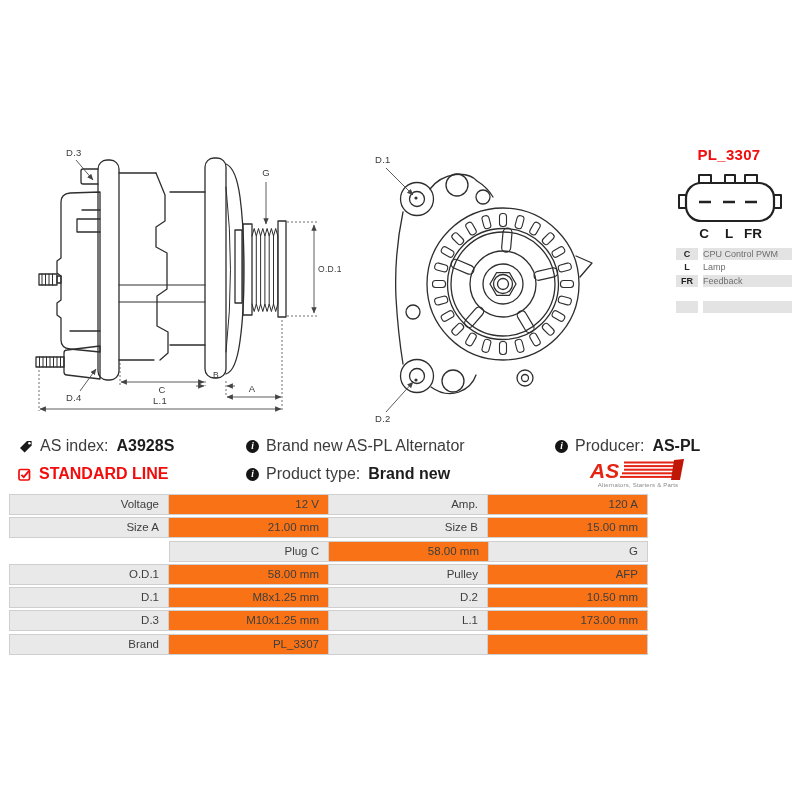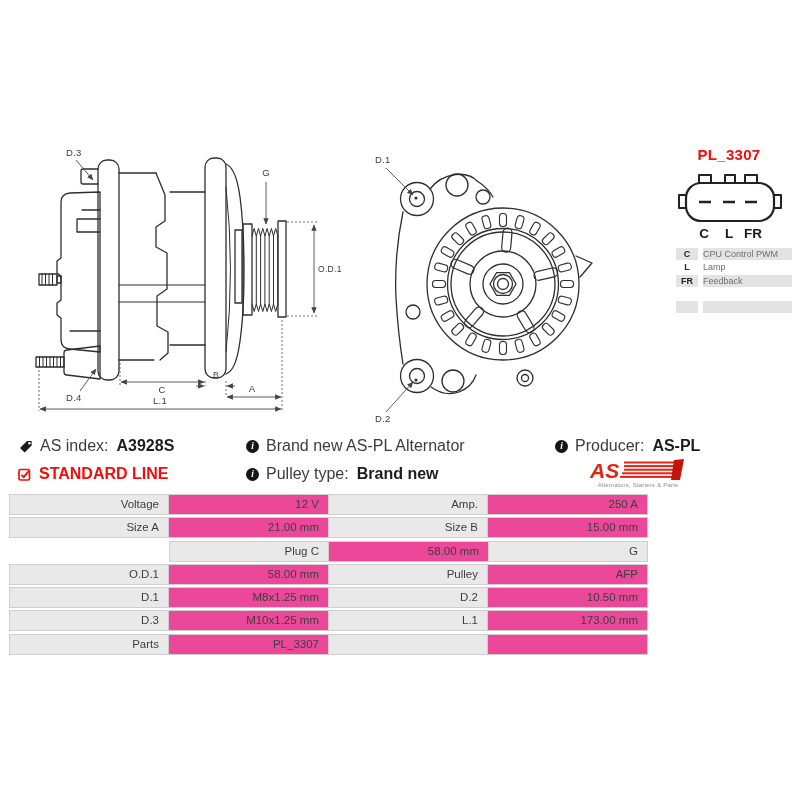--- a/index.html
+++ b/index.html
@@ -32,21 +32,21 @@
           color:#fff;align-items:center;justify-content:center;flex:0 0 13px;
           font:italic bold 9.5px "Liberation Serif",serif;}
   .info-i::before{content:"i";}
   .logo-caption{position:absolute;left:583px;top:482px;width:110px;text-align:center;
                 font-size:6px;color:#8a8a8a;letter-spacing:.2px;}
 
   
   .spec-table{position:absolute;left:8px;top:494px;width:640px;}
   .spec-row{display:flex;margin-bottom:2.3px;justify-content:flex-end;}
   .cell{box-sizing:border-box;height:21px;line-height:19.5px;font-size:11.5px;color:#3e3e3e;
-        text-align:right;padding-right:9px;border:1px solid #cfcfcf;background:#ec4899;}
+        text-align:right;padding-right:9px;border:1px solid #cfcfcf;background:#f97316;}
   .cell+.cell{margin-left:-1px;}
   .cell.label{background:#e9e9e9;width:160px;}
   .cell.value{width:161px;}
 </style>
 </head>
 <body>
 
 <div class="canvas">
 
   <svg class="abs" style="left:30px;top:135px" width="315" height="290" viewBox="0 0 315 290">
@@ -265,21 +265,21 @@
   <div class="info-item" style="left:18px;top:466px">
     <svg width="13" height="13" viewBox="0 0 13 13" style="color:#f20c0c">
       <rect x="1" y="1.5" width="10.5" height="10.5" rx="1.5" fill="none" stroke="currentColor" stroke-width="1.7"></rect>
       <path d="M3.4,6.9 L5.7,9.1 L11,2.8" stroke="currentColor" stroke-width="1.9" fill="none"></path>
     </svg>
     <b class="red-txt">STANDARD LINE</b>
   </div>
 
   <div class="info-item" style="left:246px;top:466px">
     <span class="info-i"></span>
-    <span>Pulley type:</span>
+    <span>Product type:</span>
       <b>Brand new</b>
   </div>
 
   <svg class="abs" style="left:588px;top:459px" width="104" height="22" viewBox="0 0 104 22">
     <g fill="#e42313">
       <rect x="36" y="2.5" width="50" height="2"></rect>
       <rect x="36" y="6.1" width="50" height="2"></rect>
       <rect x="36" y="9.7" width="50" height="2"></rect>
       <rect x="34" y="13.3" width="52" height="2"></rect>
       <rect x="32" y="16.9" width="54" height="2"></rect>
@@ -287,21 +287,21 @@
     <text x="2" y="19" font-size="21" font-weight="bold" font-style="italic" fill="#e42313">AS</text>
     <path d="M86,1 L96,0 L92,21 L83,21 Z" fill="#bf1608"></path>
   </svg>
   <div class="logo-caption">Alternators, Starters &amp; Parts</div>
 
   <div class="spec-table" id="spec-table">
   <div class="spec-row">
     <div class="cell label">Voltage</div>
     <div class="cell value">12 V</div>
     <div class="cell label">Amp.</div>
-    <div class="cell value">250 A</div>
+    <div class="cell value">120 A</div>
   </div>
 
   <div class="spec-row">
     <div class="cell label">Size A</div>
     <div class="cell value">21.00 mm</div>
     <div class="cell label">Size B</div>
     <div class="cell value">15.00 mm</div>
   </div>
 
   <div class="spec-row">
@@ -325,20 +325,20 @@
   </div>
 
   <div class="spec-row">
     <div class="cell label">D.3</div>
     <div class="cell value">M10x1.25 mm</div>
     <div class="cell label">L.1</div>
     <div class="cell value">173.00 mm</div>
   </div>
 
   <div class="spec-row">
-    <div class="cell label">Parts</div>
+    <div class="cell label">Brand</div>
     <div class="cell value">PL_3307</div>
     <div class="cell label"></div>
     <div class="cell value"></div>
   </div>
 </div>
 
 </div>
 
 </body></html>

